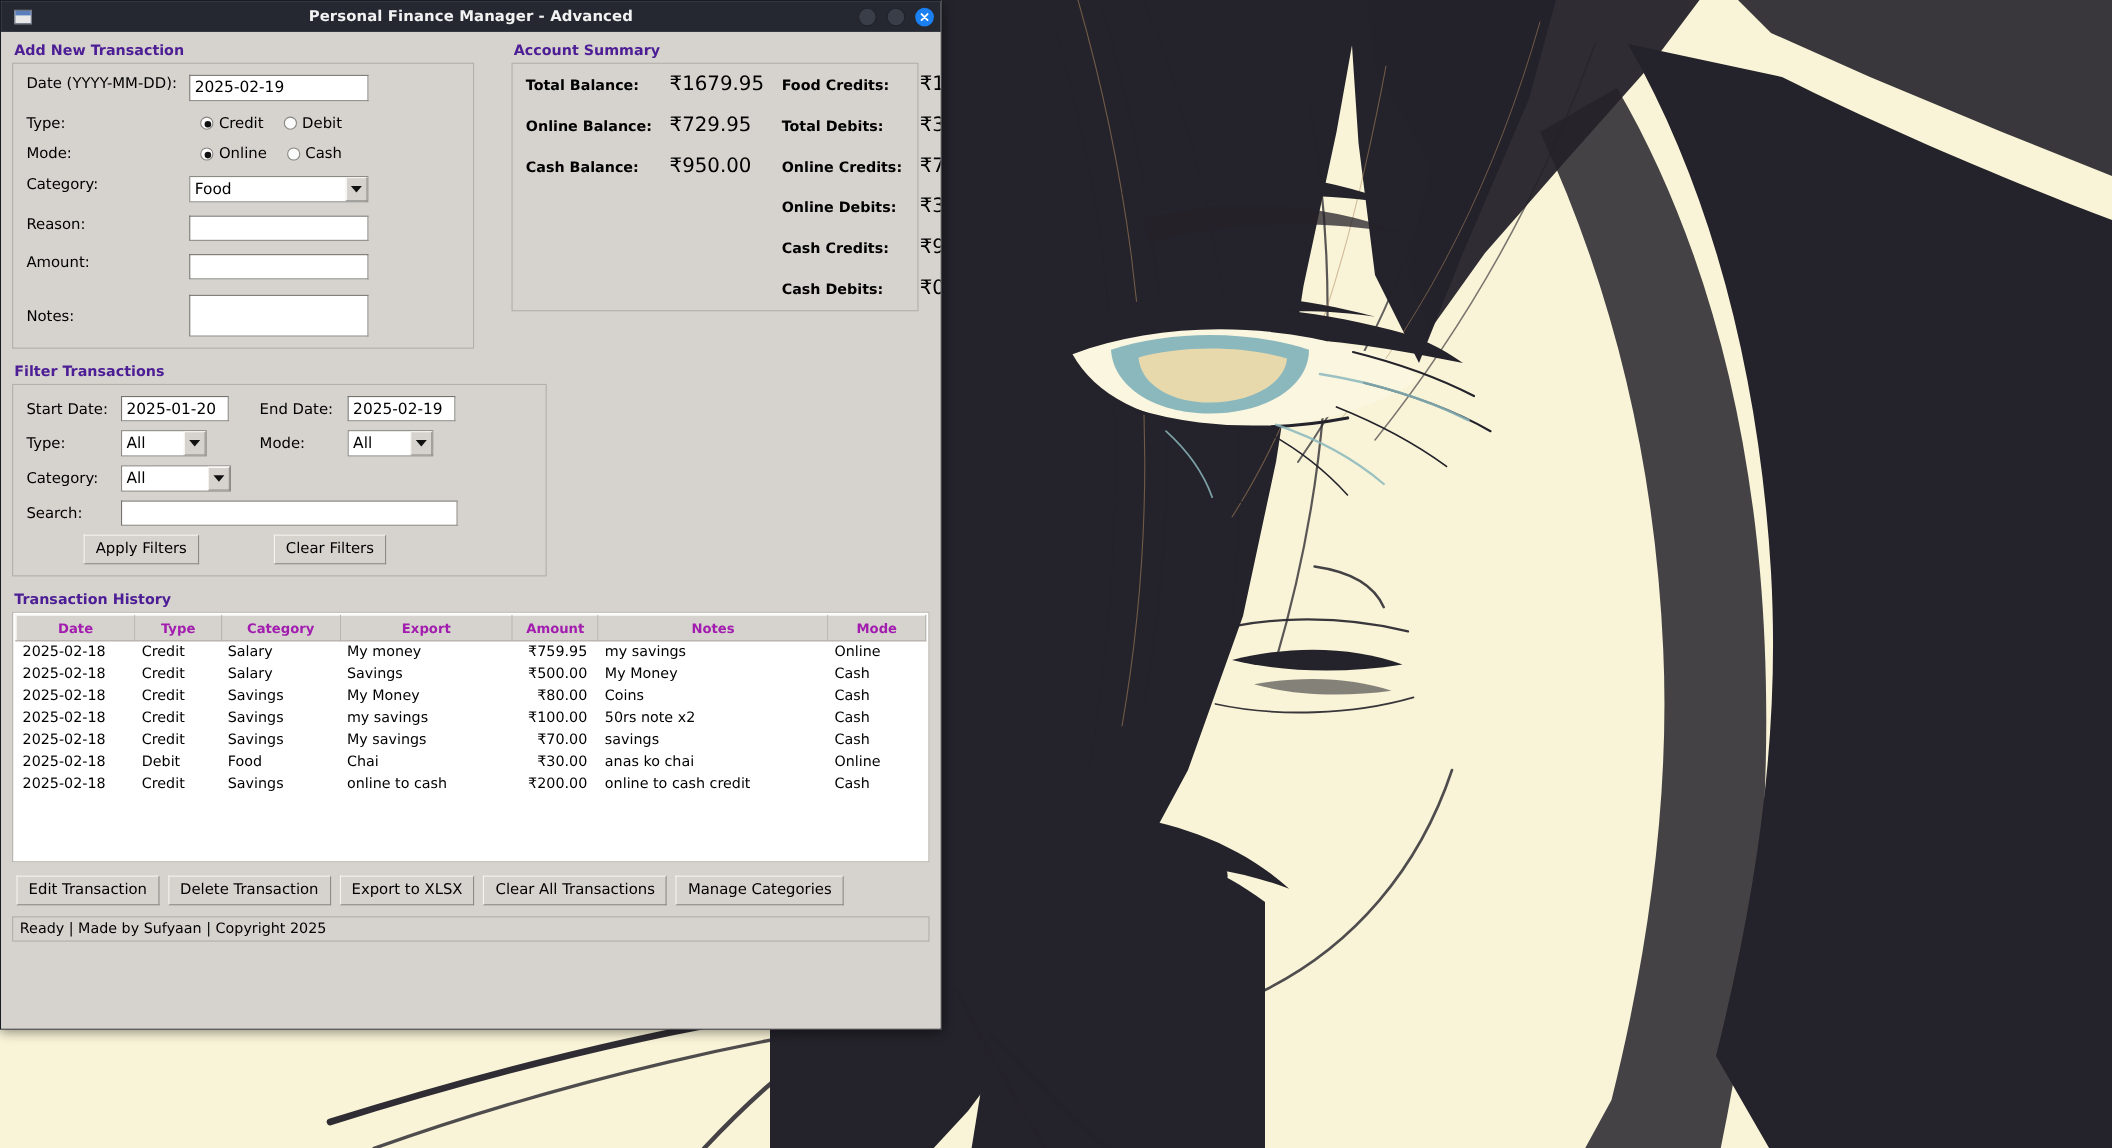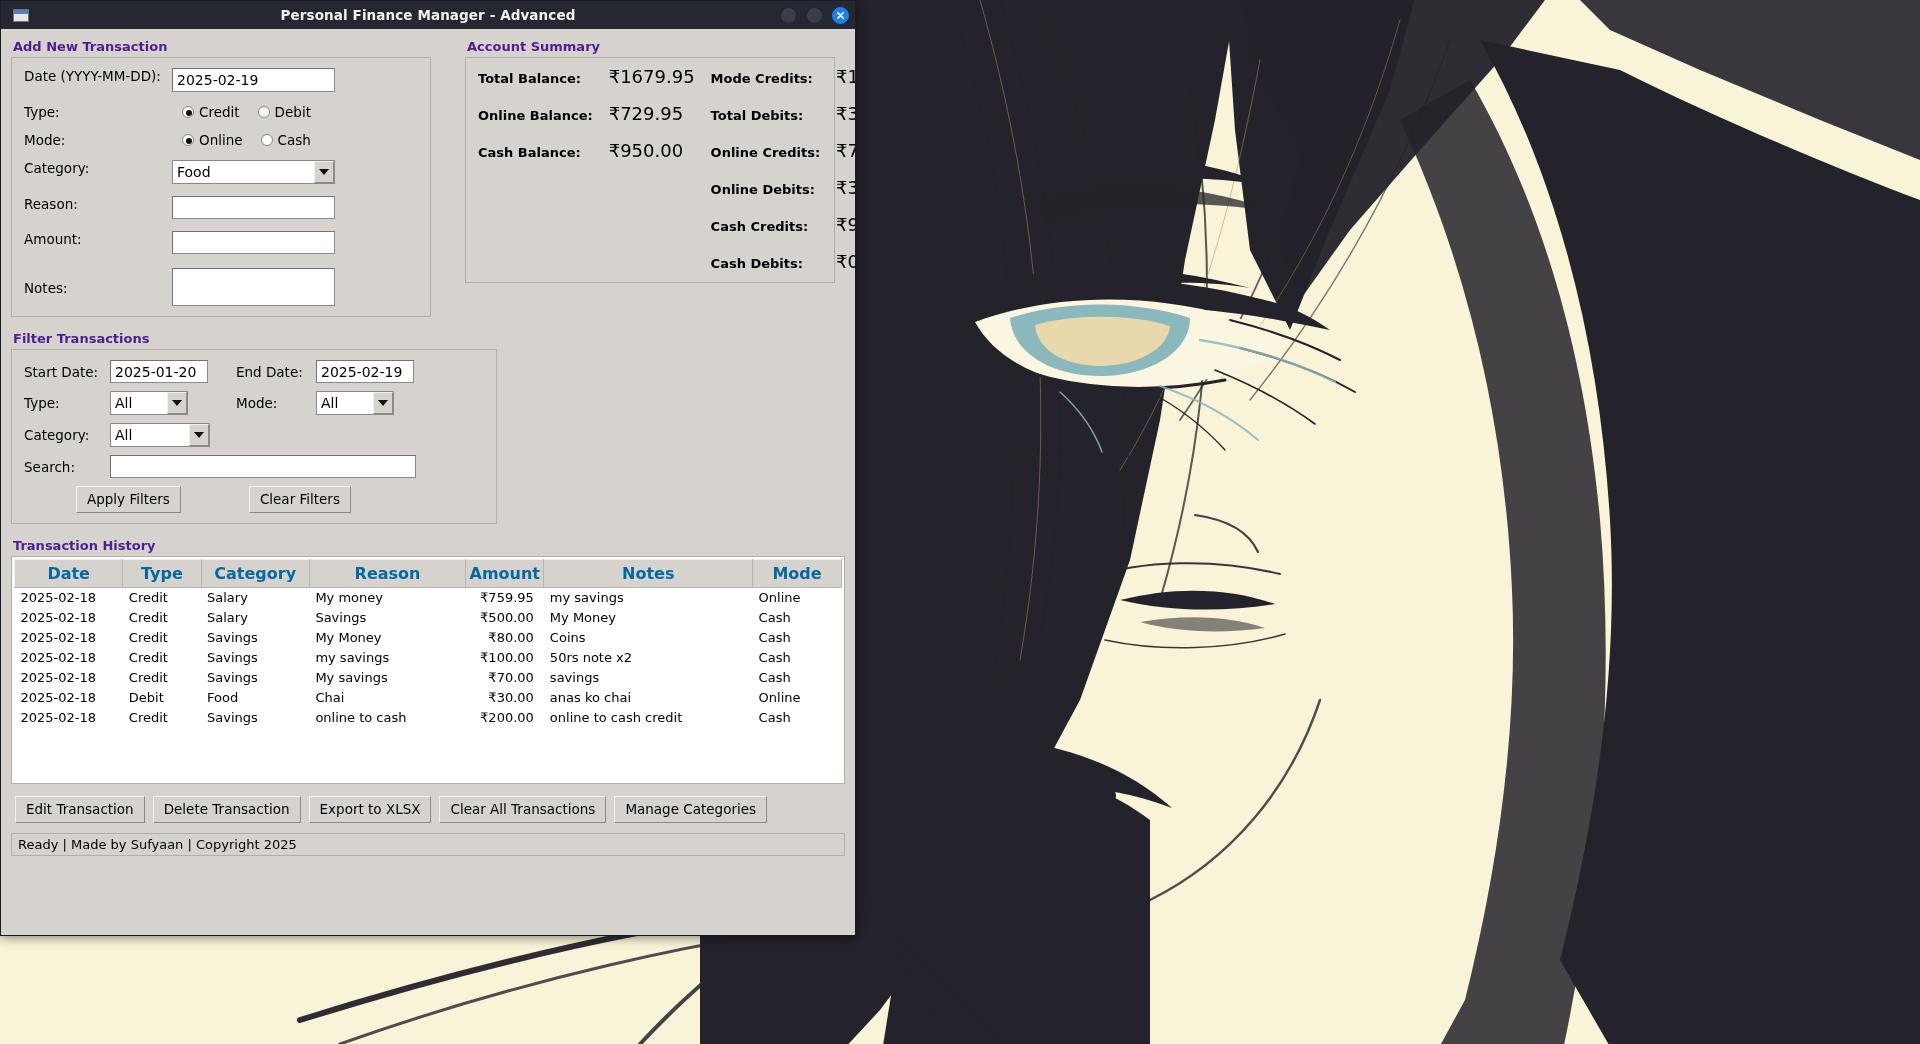--- a/index.html
+++ b/index.html
@@ -227,23 +227,23 @@
     width: 100%;
     border-collapse: collapse;
     background: #fff;
     table-layout: fixed;
   }
   #tx-table thead th {
     background: #d6d3ce;
     border: 1px solid #b8b4af;
     border-top-color: #f2f1ee;
     border-left-color: #f2f1ee;
-    font-size: 16px;
+    font-size: 12px;
     font-weight: bold;
-    color: #0369a1;
+    color: #a21caf;
     padding: 4px 2px;
     text-align: center;
   }
   #tx-table tbody td {
     font-size: 13px;
     color: #000;
     padding: 1px 6px;
     border: none;
     white-space: nowrap;
     overflow: hidden;
@@ -450,21 +450,21 @@
 
           </div>
         </div>
 
         <div>
           <div class="section-title">Account Summary</div>
           <div id="summary-box">
             <div id="summary-grid">
               <div class="sum-k">Total Balance:</div>
               <div class="sum-v">₹1679.95</div>
-              <div class="sum-k">Mode Credits:</div>
+              <div class="sum-k">Food Credits:</div>
               <div class="sum-v">₹1709.95</div>
 
               <div class="sum-k">Online Balance:</div>
               <div class="sum-v">₹729.95</div>
               <div class="sum-k">Total Debits:</div>
               <div class="sum-v">₹30.00</div>
 
               <div class="sum-k">Cash Balance:</div>
               <div class="sum-v">₹950.00</div>
               <div class="sum-k">Online Credits:</div>
@@ -553,21 +553,21 @@
               <col style="width:17.6%">
                 <col style="width:8.8%">
                 <col style="width:23.5%">
                 <col style="width:10.0%">
             </colgroup>
             <thead>
               <tr>
                 <th>Date</th>
                 <th>Type</th>
                 <th>Category</th>
-                <th>Reason</th>
+                <th>Export</th>
                 <th>Amount</th>
                 <th>Notes</th>
                 <th>Mode</th>
               </tr>
             </thead>
             <tbody>
               <tr>
                 <td>2025-02-18</td>
                 <td>Credit</td>
                 <td>Salary</td>

